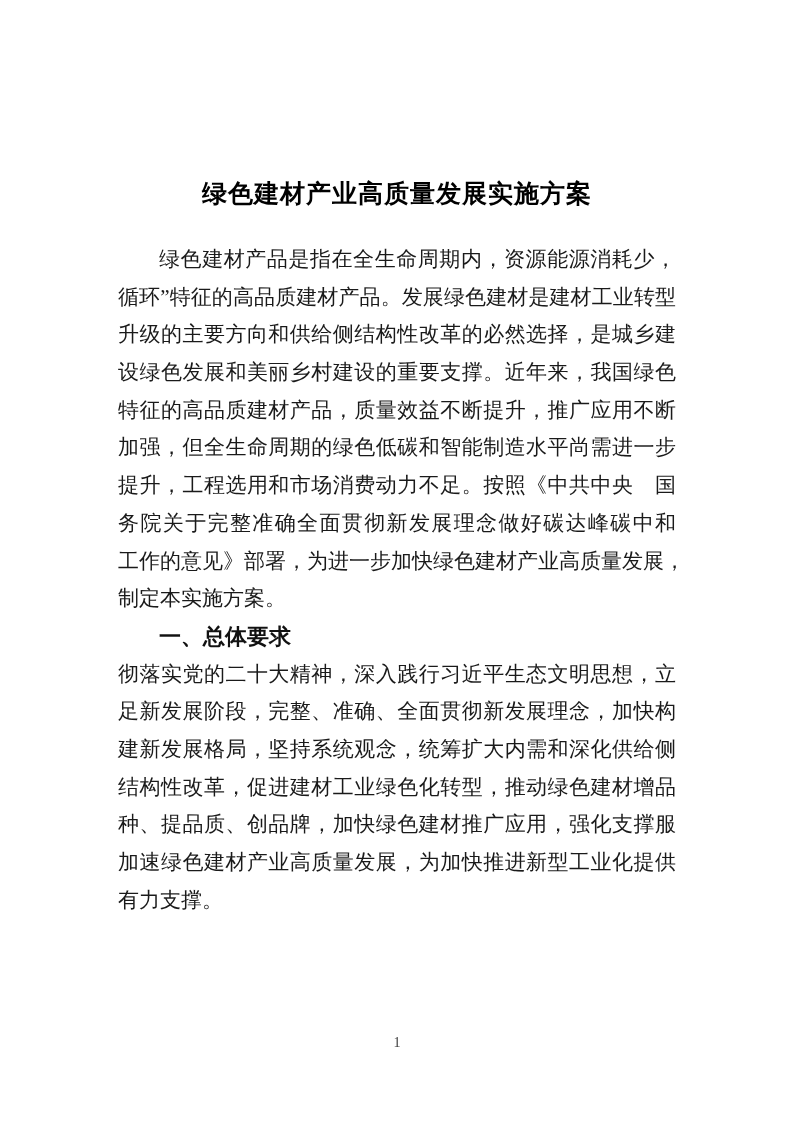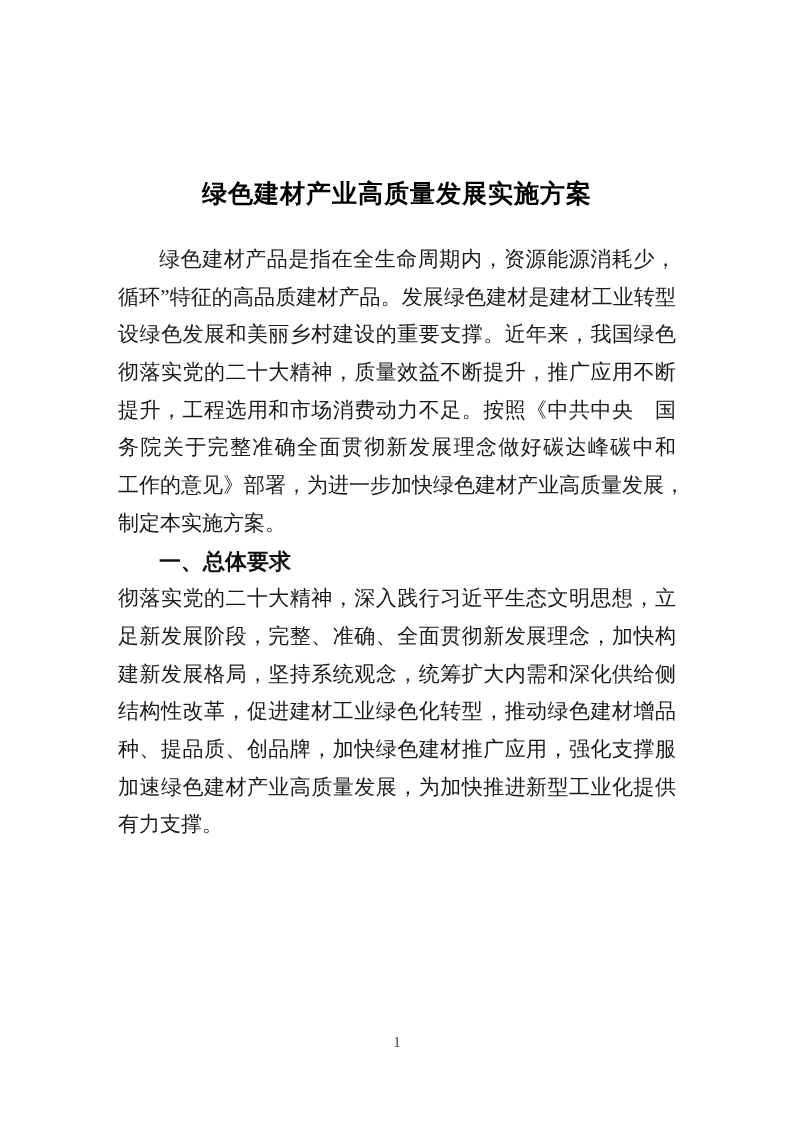--- a/index.html
+++ b/index.html
@@ -67,22 +67,24 @@
 <body>
 
 <div class="page">
   <div class="content">
 
     <h1 class="doc-title">绿色建材产业高质量发展实施方案</h1>
 
     <div>
       <div class="bline pfirst">绿色建材产品是指在全生命周期内，资源能源消耗少，</div>
       <div class="bline">循环”特征的高品质建材产品。发展绿色建材是建材工业转型</div>
+      <div class="bline">升级的主要方向和供给侧结构性改革的必然选择，是城乡建</div>
       <div class="bline">设绿色发展和美丽乡村建设的重要支撑。近年来，我国绿色</div>
-      <div class="bline">彻落实党的二十大精神，质量效益不断提升，推广应用不断</div>
+      <div class="bline">特征的高品质建材产品，质量效益不断提升，推广应用不断</div>
+      <div class="bline">加强，但全生命周期的绿色低碳和智能制造水平尚需进一步</div>
       <div class="bline">提升，工程选用和市场消费动力不足。按照《中共中央　国</div>
       <div class="bline">务院关于完整准确全面贯彻新发展理念做好碳达峰碳中和</div>
       <div class="bline">工作的意见》部署，为进一步加快绿色建材产业高质量发展，</div>
       <div class="bline plast">制定本实施方案。</div>
     </div>
 
     <div class="heading-line">一、总体要求</div>
 
     <div>
       <div class="bline">彻落实党的二十大精神，深入践行习近平生态文明思想，立</div>

